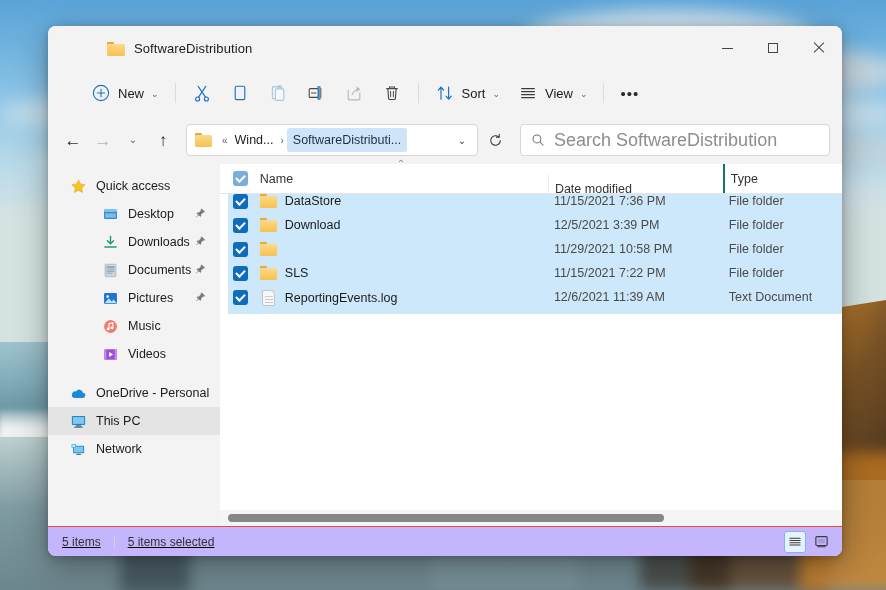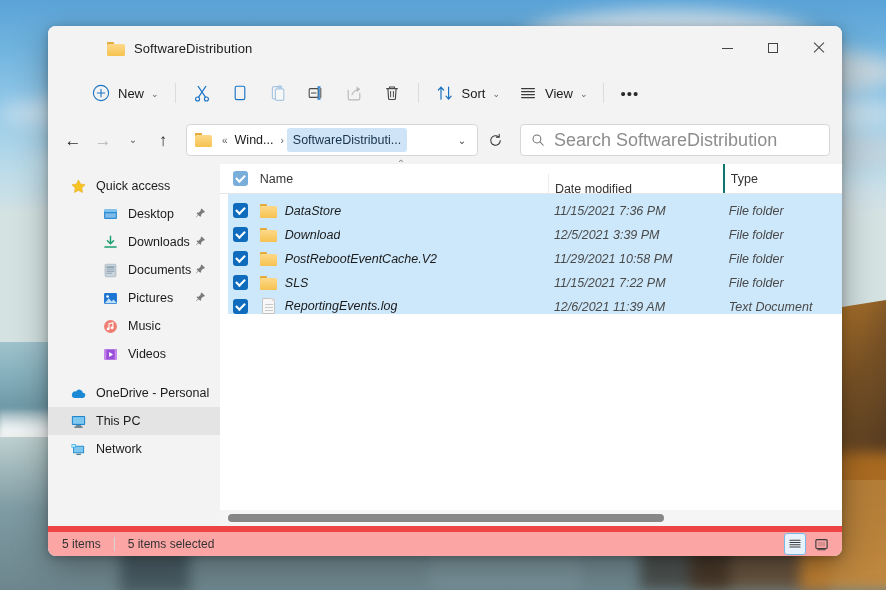--- a/index.html
+++ b/index.html
@@ -255,22 +255,22 @@
   .hdr-name { width: 296px; }
   .hdr-date { width: 176px; border-left:1px solid #ececec;margin-top:20px; }
   .hdr-type { width: 120px; border-left:2px solid #0f766e; }
   .sort-caret {
     position:absolute; left: 0; right: 0; top: -6px;
     text-align: center; font-size: 10px; color:#8a8a8a;
   }
 
   .rows { flex: 1 1 auto; overflow: hidden; padding-left: 8px; }
   .row {
-    height: 24px; display:flex; align-items:flex-end;
-    cursor: default; position: relative; font-style: italic;
+    height: 24px; display:flex; align-items:flex-start;
+    cursor: default; position: relative;
   }
   .row.selected { background: #cde8fb; }
   .row-check { width:26px; display:flex; align-items:center; justify-content:center; }
   .cb {
     width: 15px; height: 15px; border-radius: 3px;
     background:#0f6cbd; display:flex; align-items:center; justify-content:center;
   }
   .cb::after {
     content:''; width:7px; height:4px;
     border-left:2px solid #fff; border-bottom:2px solid #fff;
@@ -314,24 +314,25 @@
   }
   .hscroll-track { flex:1 1 auto; height: 16px; position:relative; }
   .hscroll-thumb {
     position:absolute; left: 0; top: 4px;
     width: 72%; height: 8px; background:#878787; border-radius: 4px;
   }
 
   
   .statusbar {
     height: 30px; flex:0 0 auto;
-    background: #fca5a5;
-    border-top: 6px solid #ef4444;
+    background: #c4b5fd;
+    border-top: 1px solid #ef4444;
     display:flex; align-items:center;
     padding: 0 10px 0 14px;
+    text-decoration: underline;
   }
   .status-text { font-size: 12px; color:#333; }
   .status-sep { width:1px; height:14px; background:#d4d4d4; margin: 0 13px; }
   .view-toggles { margin-left:auto; display:flex; gap:4px; align-items:center;}
   .vt {
     width:22px; height:22px; border-radius:3px;
     display:flex; align-items:center; justify-content:center; cursor:default;
   }
   .vt.active { background:#e8f2fc; border:1px solid #7ab8e8; }
 </style>
@@ -666,21 +667,20 @@
             <div class="row-date">12/5/2021 3:39 PM</div>
             <div class="row-type">File folder</div>
           </div>
 
           <div class="row selected">
             <div class="row-check">
                 <span class="cb"></span>
               </div>
             <div class="row-name">
               <span class="ico-folder"></span>
-              <span class="txt">PostRebootEventCache.V2</span>
             </div>
             <div class="row-date">11/29/2021 10:58 PM</div>
             <div class="row-type">File folder</div>
           </div>
 
           <div class="row selected">
             <div class="row-check">
                 <span class="cb"></span>
               </div>
             <div class="row-name">

